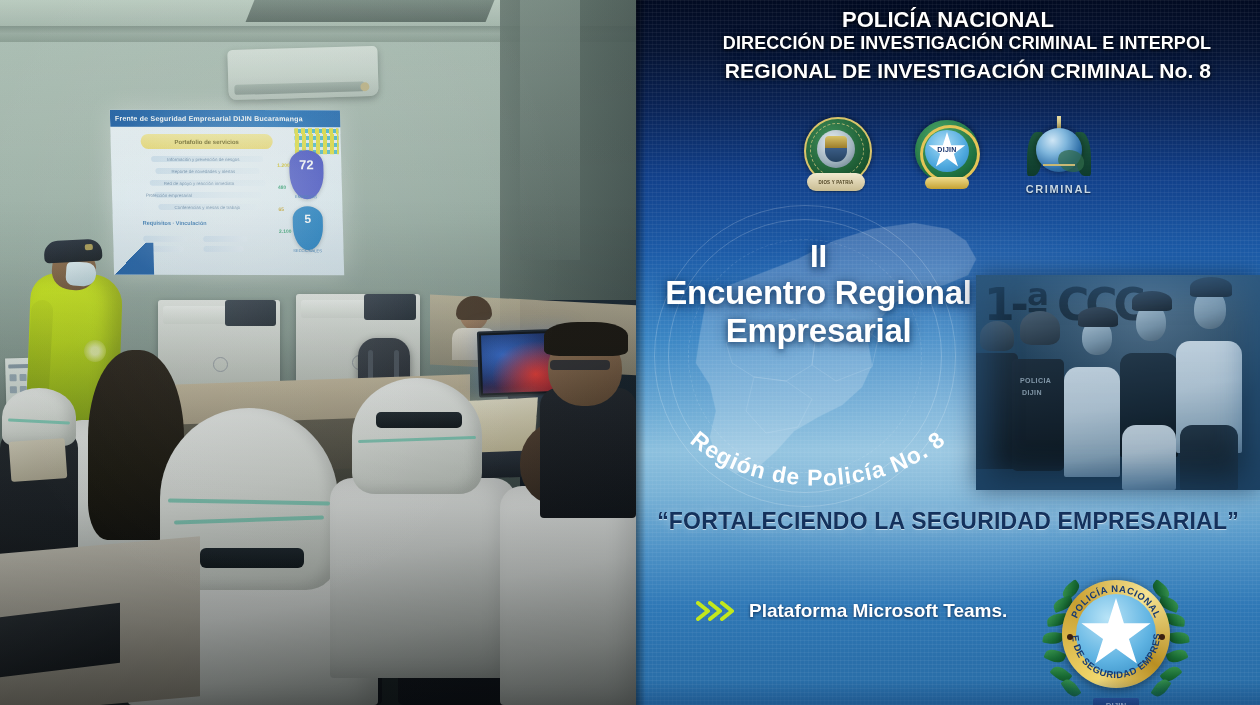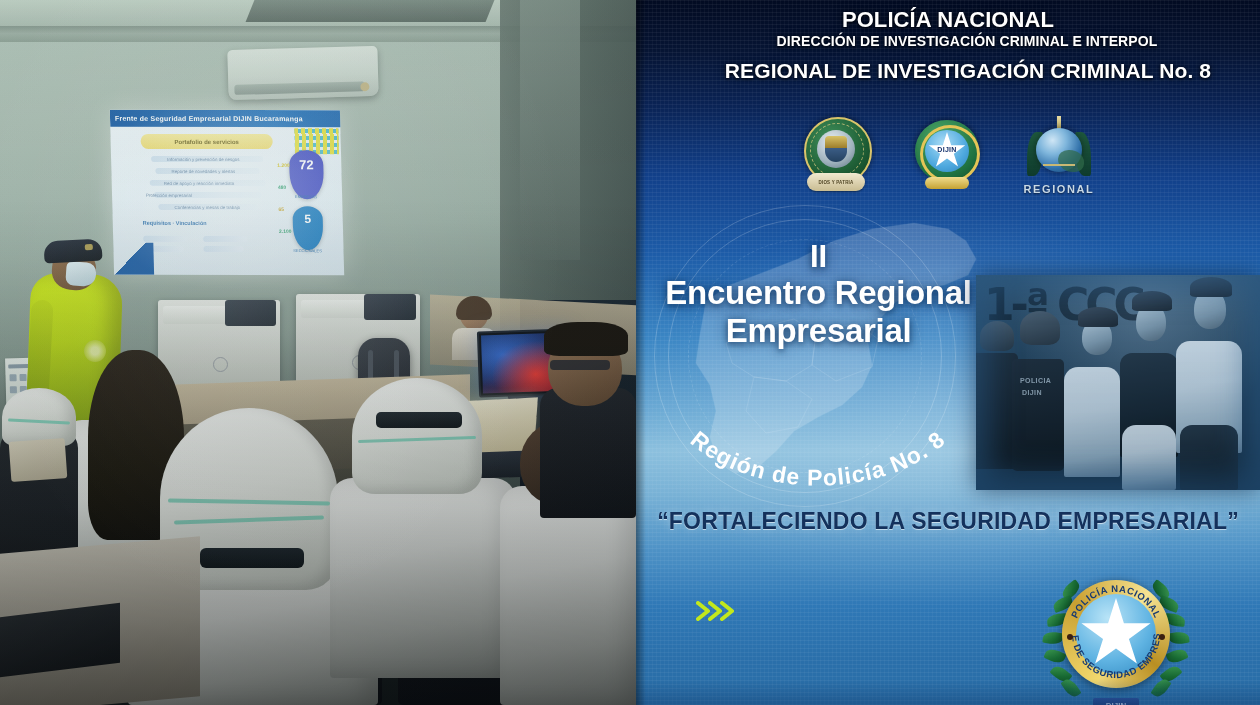--- a/index.html
+++ b/index.html
@@ -394,21 +394,21 @@
   }
 
   
   .hdr{
     position:absolute;left:0;right:0;text-align:center;
     color:#fff;font-weight:bold;
     text-shadow:0 1px 3px rgba(0,0,0,.85),0 0 10px rgba(0,0,0,.5);
     letter-spacing:.1px;white-space:nowrap;
   }
   #hdr1{top:7px;font-size:22px;}
-  #hdr2{top:33px;font-size:14px;margin-left:38px;}
+  #hdr2{top:33px;font-size:18px;margin-left:38px;}
   #hdr3{top:59px;font-size:21px;padding-left:40px;}
 
   
   .badges-row{
     position:absolute;left:0;right:0;top:108px;height:92px;
     display:flex;align-items:center;justify-content:center;gap:42px;
   }
   .emblem{position:relative;}
 
   
@@ -862,21 +862,21 @@
       </div>
 
       <div class="emblem seal-int">
         <div class="wreathL"></div>
         <div class="wreathR"></div>
         <div class="sword"></div>
         <div class="globe">
           <div class="land"></div>
         </div>
         <div class="scales"></div>
-        <div class="label">REGIONAL</div>
+        <div class="label">CRIMINAL</div>
       </div>
     </div>
 
     <div class="map-wrap">
       <svg width="330" height="275" viewBox="0 0 330 275">
         <path d="M34,120 L40,86 L64,70 L96,58 L132,44 L168,26 L206,14 L248,8 L282,14 L300,26
                  L310,44 L302,60 L278,70 L250,76 L228,88 L212,106 L202,128 L206,150 L196,172
                  L176,190 L152,202 L128,216 L110,236 L92,252 L70,258 L52,246 L44,222 L50,196
                  L44,170 L30,148 Z" fill="#ffffff" opacity="0.38" stroke="#ffffff" stroke-opacity="0.35" stroke-width="1.2"></path>
         <path d="M60,128 L96,112 L128,104 L150,118 L146,150 L120,166 L88,162 L66,148 Z" fill="none" stroke="#ffffff" stroke-opacity="0.30" stroke-width="1"></path>
@@ -941,20 +941,21 @@
 
     <div class="bullets">
       <div class="bullet">
         <span class="chev">
           <svg width="42" height="20" viewBox="0 0 42 20">
             <path d="M2,2 L12,10 L2,18" fill="none" stroke="#c2e81c" stroke-width="4" stroke-linecap="round" stroke-linejoin="round"></path>
             <path d="M14,2 L24,10 L14,18" fill="none" stroke="#c2e81c" stroke-width="4" stroke-linecap="round" stroke-linejoin="round"></path>
             <path d="M26,2 L36,10 L26,18" fill="none" stroke="#c2e81c" stroke-width="4" stroke-linecap="round" stroke-linejoin="round"></path>
           </svg>
         </span>
+        <span class="bullet-txt">Plataforma Microsoft Teams.</span>
       </div>
     </div>
 
     <div class="fse">
       <div class="fse-wreath-l">
         <div class="leaf" style="left:20px;top:0px;transform:rotate(-38deg);"></div>
         <div class="leaf" style="left:12px;top:14px;transform:rotate(-20deg);"></div>
         <div class="leaf" style="left:6px;top:30px;transform:rotate(-6deg);"></div>
         <div class="leaf" style="left:2px;top:48px;transform:rotate(8deg);"></div>
         <div class="leaf" style="left:4px;top:66px;transform:rotate(24deg);"></div>

